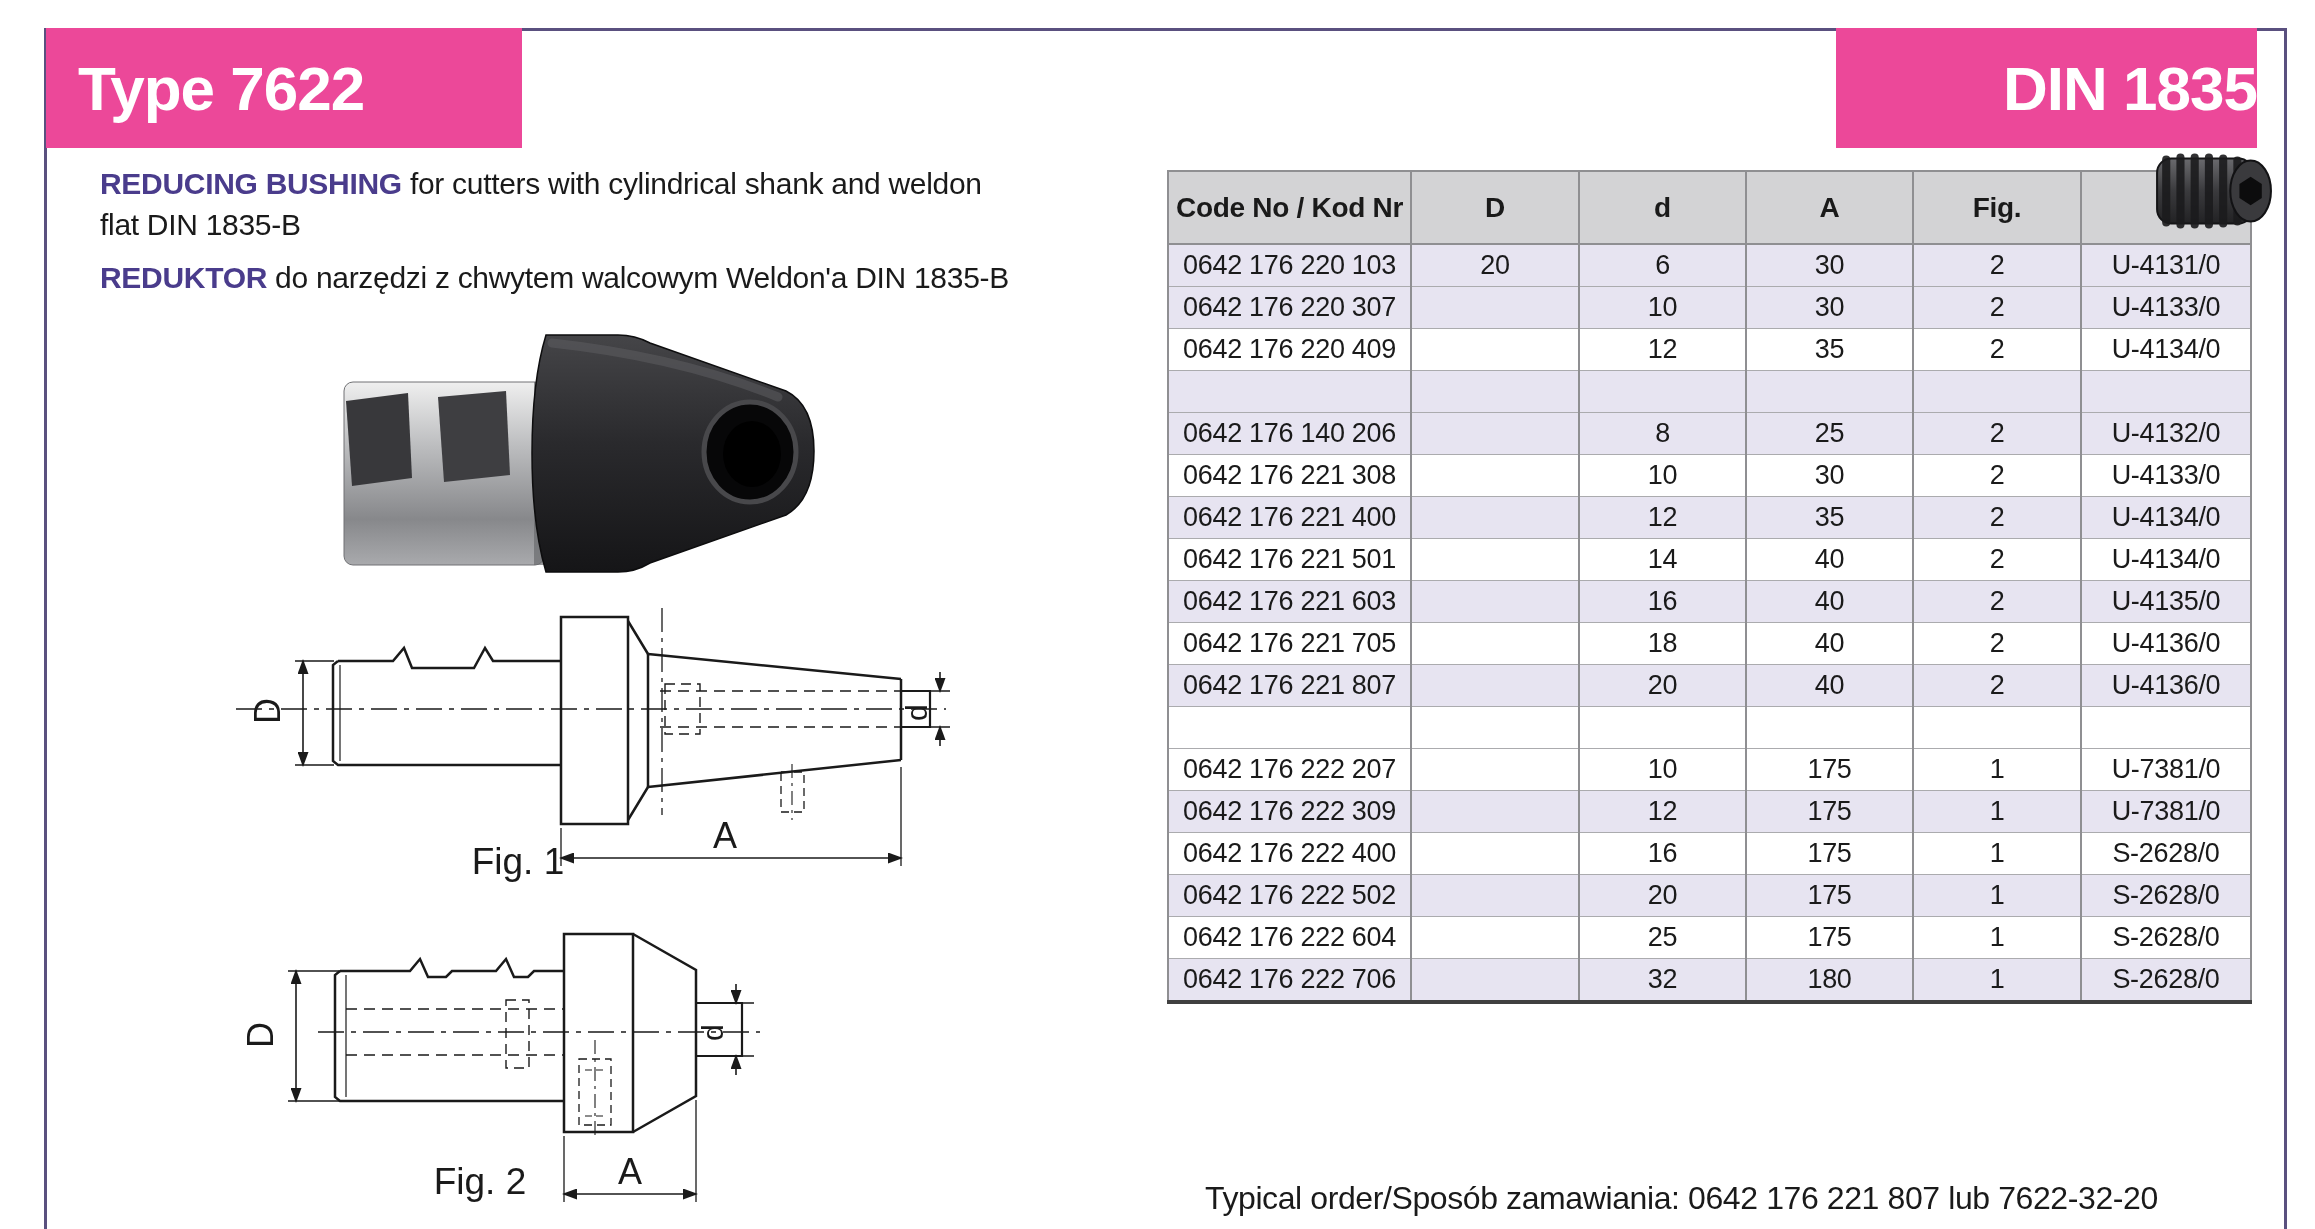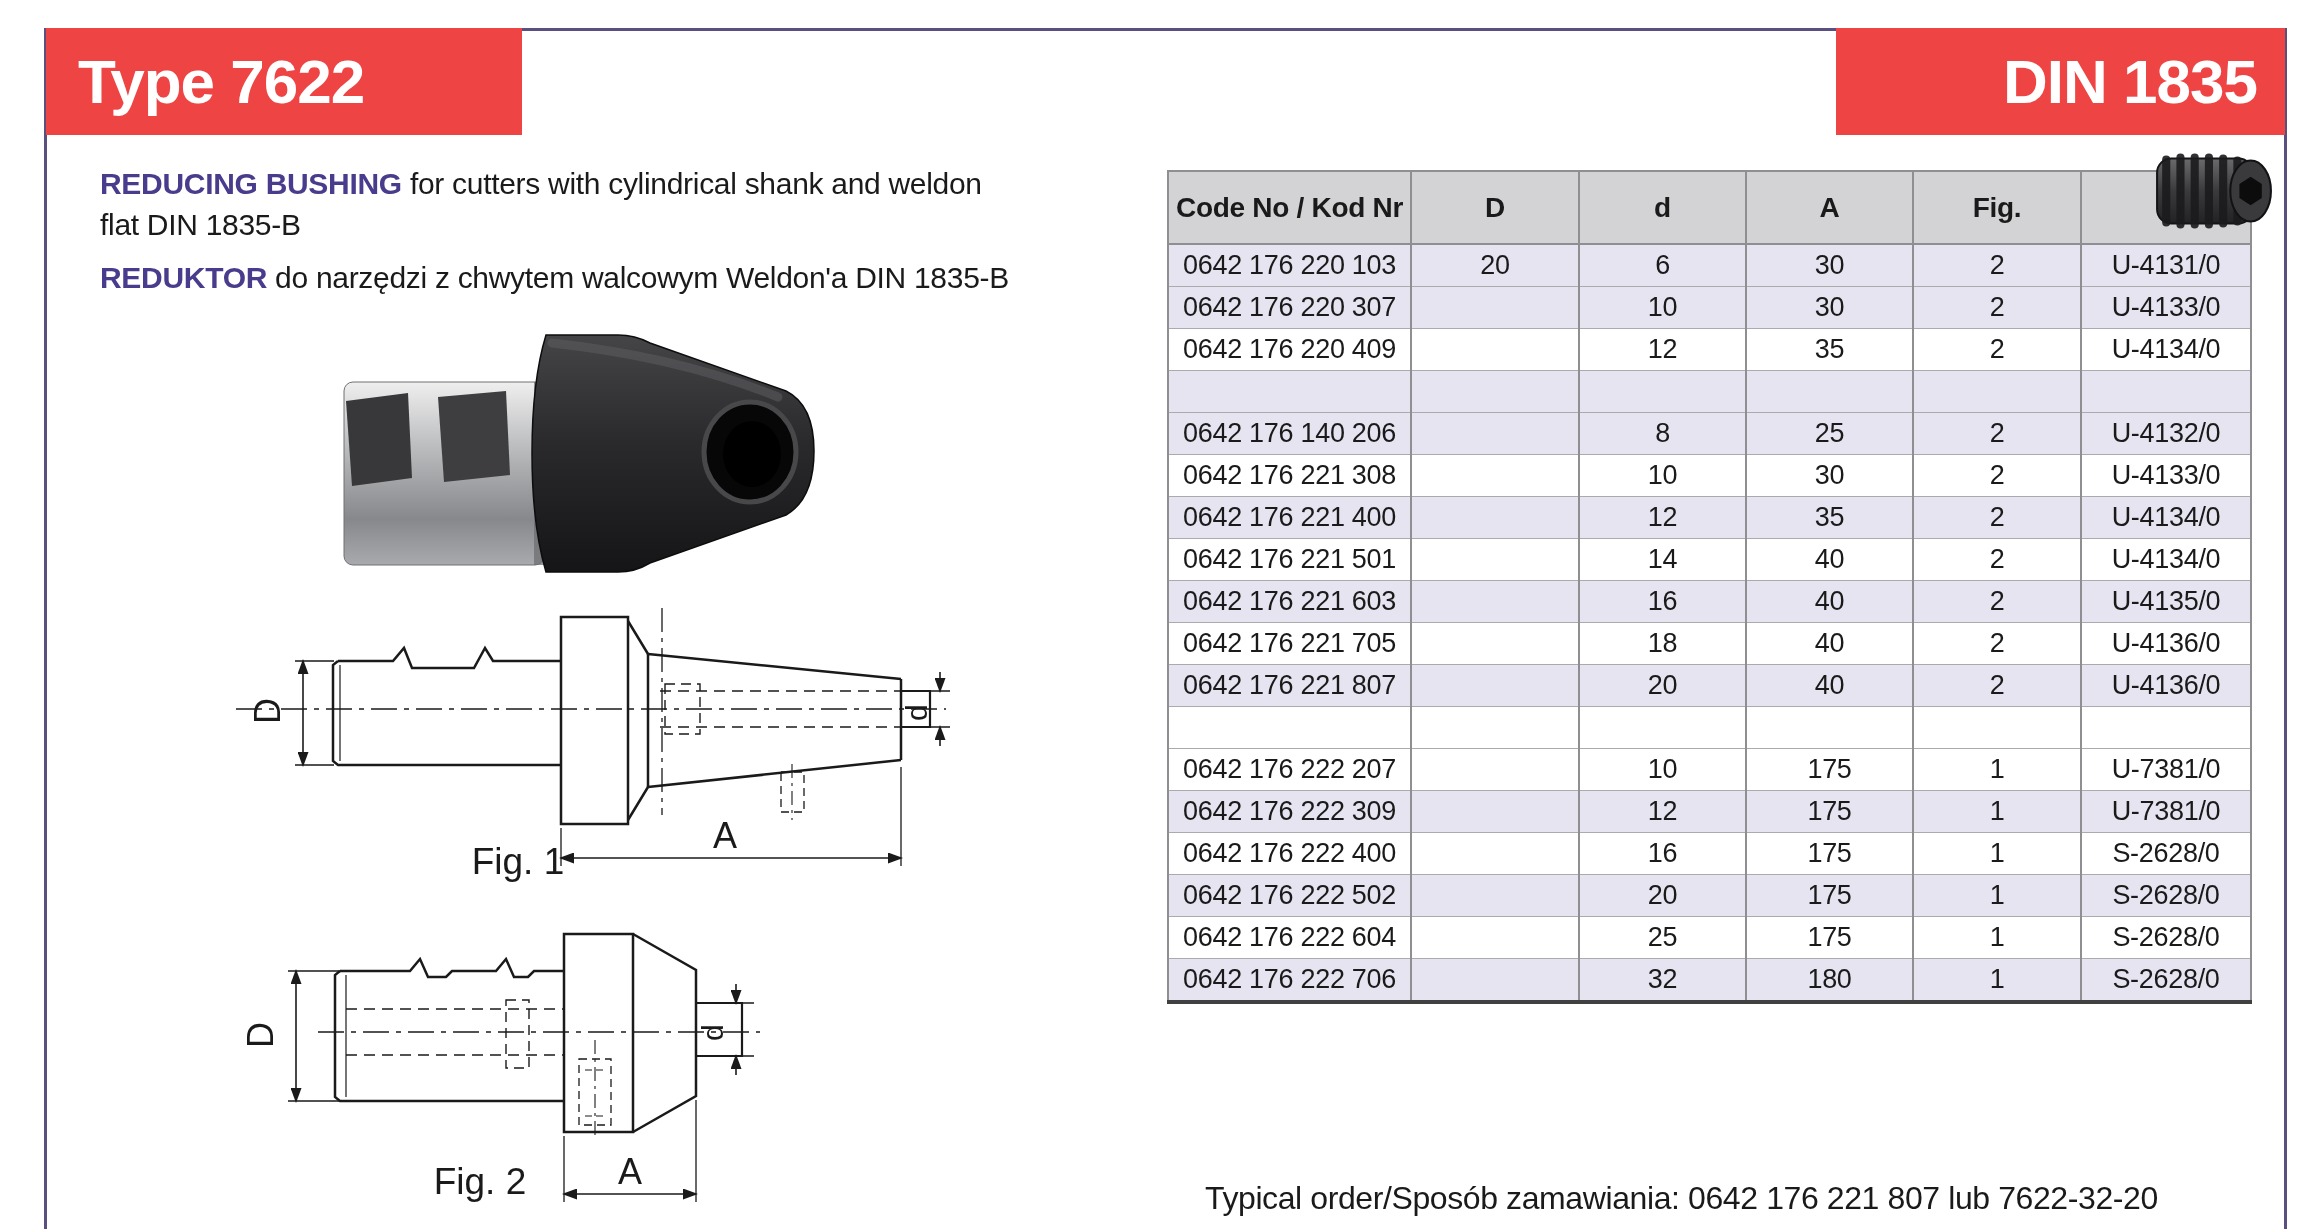--- a/index.html
+++ b/index.html
@@ -6,25 +6,25 @@
   .page{
     position:relative;width:2315px;height:1229px;background:#ffffff;
     font-family:"Liberation Sans", sans-serif;color:#1a1a1a;overflow:hidden;
   }
   
   .frame-top{position:absolute;left:44px;top:28px;width:2243px;height:3px;background:#5a507f;}
   .frame-left{position:absolute;left:44px;top:28px;width:3px;height:1201px;background:#5a507f;}
   .frame-right{position:absolute;left:2284px;top:28px;width:3px;height:1201px;background:#5a507f;}
   
   .titlebox{
-    position:absolute;top:28px;height:107px;background:#ef4444;color:#ffffff;
+    position:absolute;top:28px;height:120px;background:#ec4899;color:#ffffff;
     font-weight:bold;font-size:62px;letter-spacing:-1px;display:flex;align-items:center;
   }
   .titlebox.left{left:46px;width:444px;padding-left:32px;}
-  .titlebox.right{left:1836px;width:421px;justify-content:flex-end;padding-right:28px;}
+  .titlebox.right{left:1836px;width:421px;justify-content:flex-end;}
   
   .desc{position:absolute;left:100px;width:980px;font-size:30px;line-height:41px;letter-spacing:-0.3px;}
   .desc .lead{color:#4a3c8c;font-weight:bold;}
   .desc-en{top:163px;}
   .desc-pl{top:257px;}
   
   .photo{position:absolute;left:300px;top:325px;width:600px;height:260px;}
   .fig1{position:absolute;left:230px;top:600px;width:730px;height:300px;}
   .fig2{position:absolute;left:230px;top:920px;width:730px;height:300px;}
   svg text{font-family:"Liberation Sans", sans-serif;fill:#1a1a1a;}

